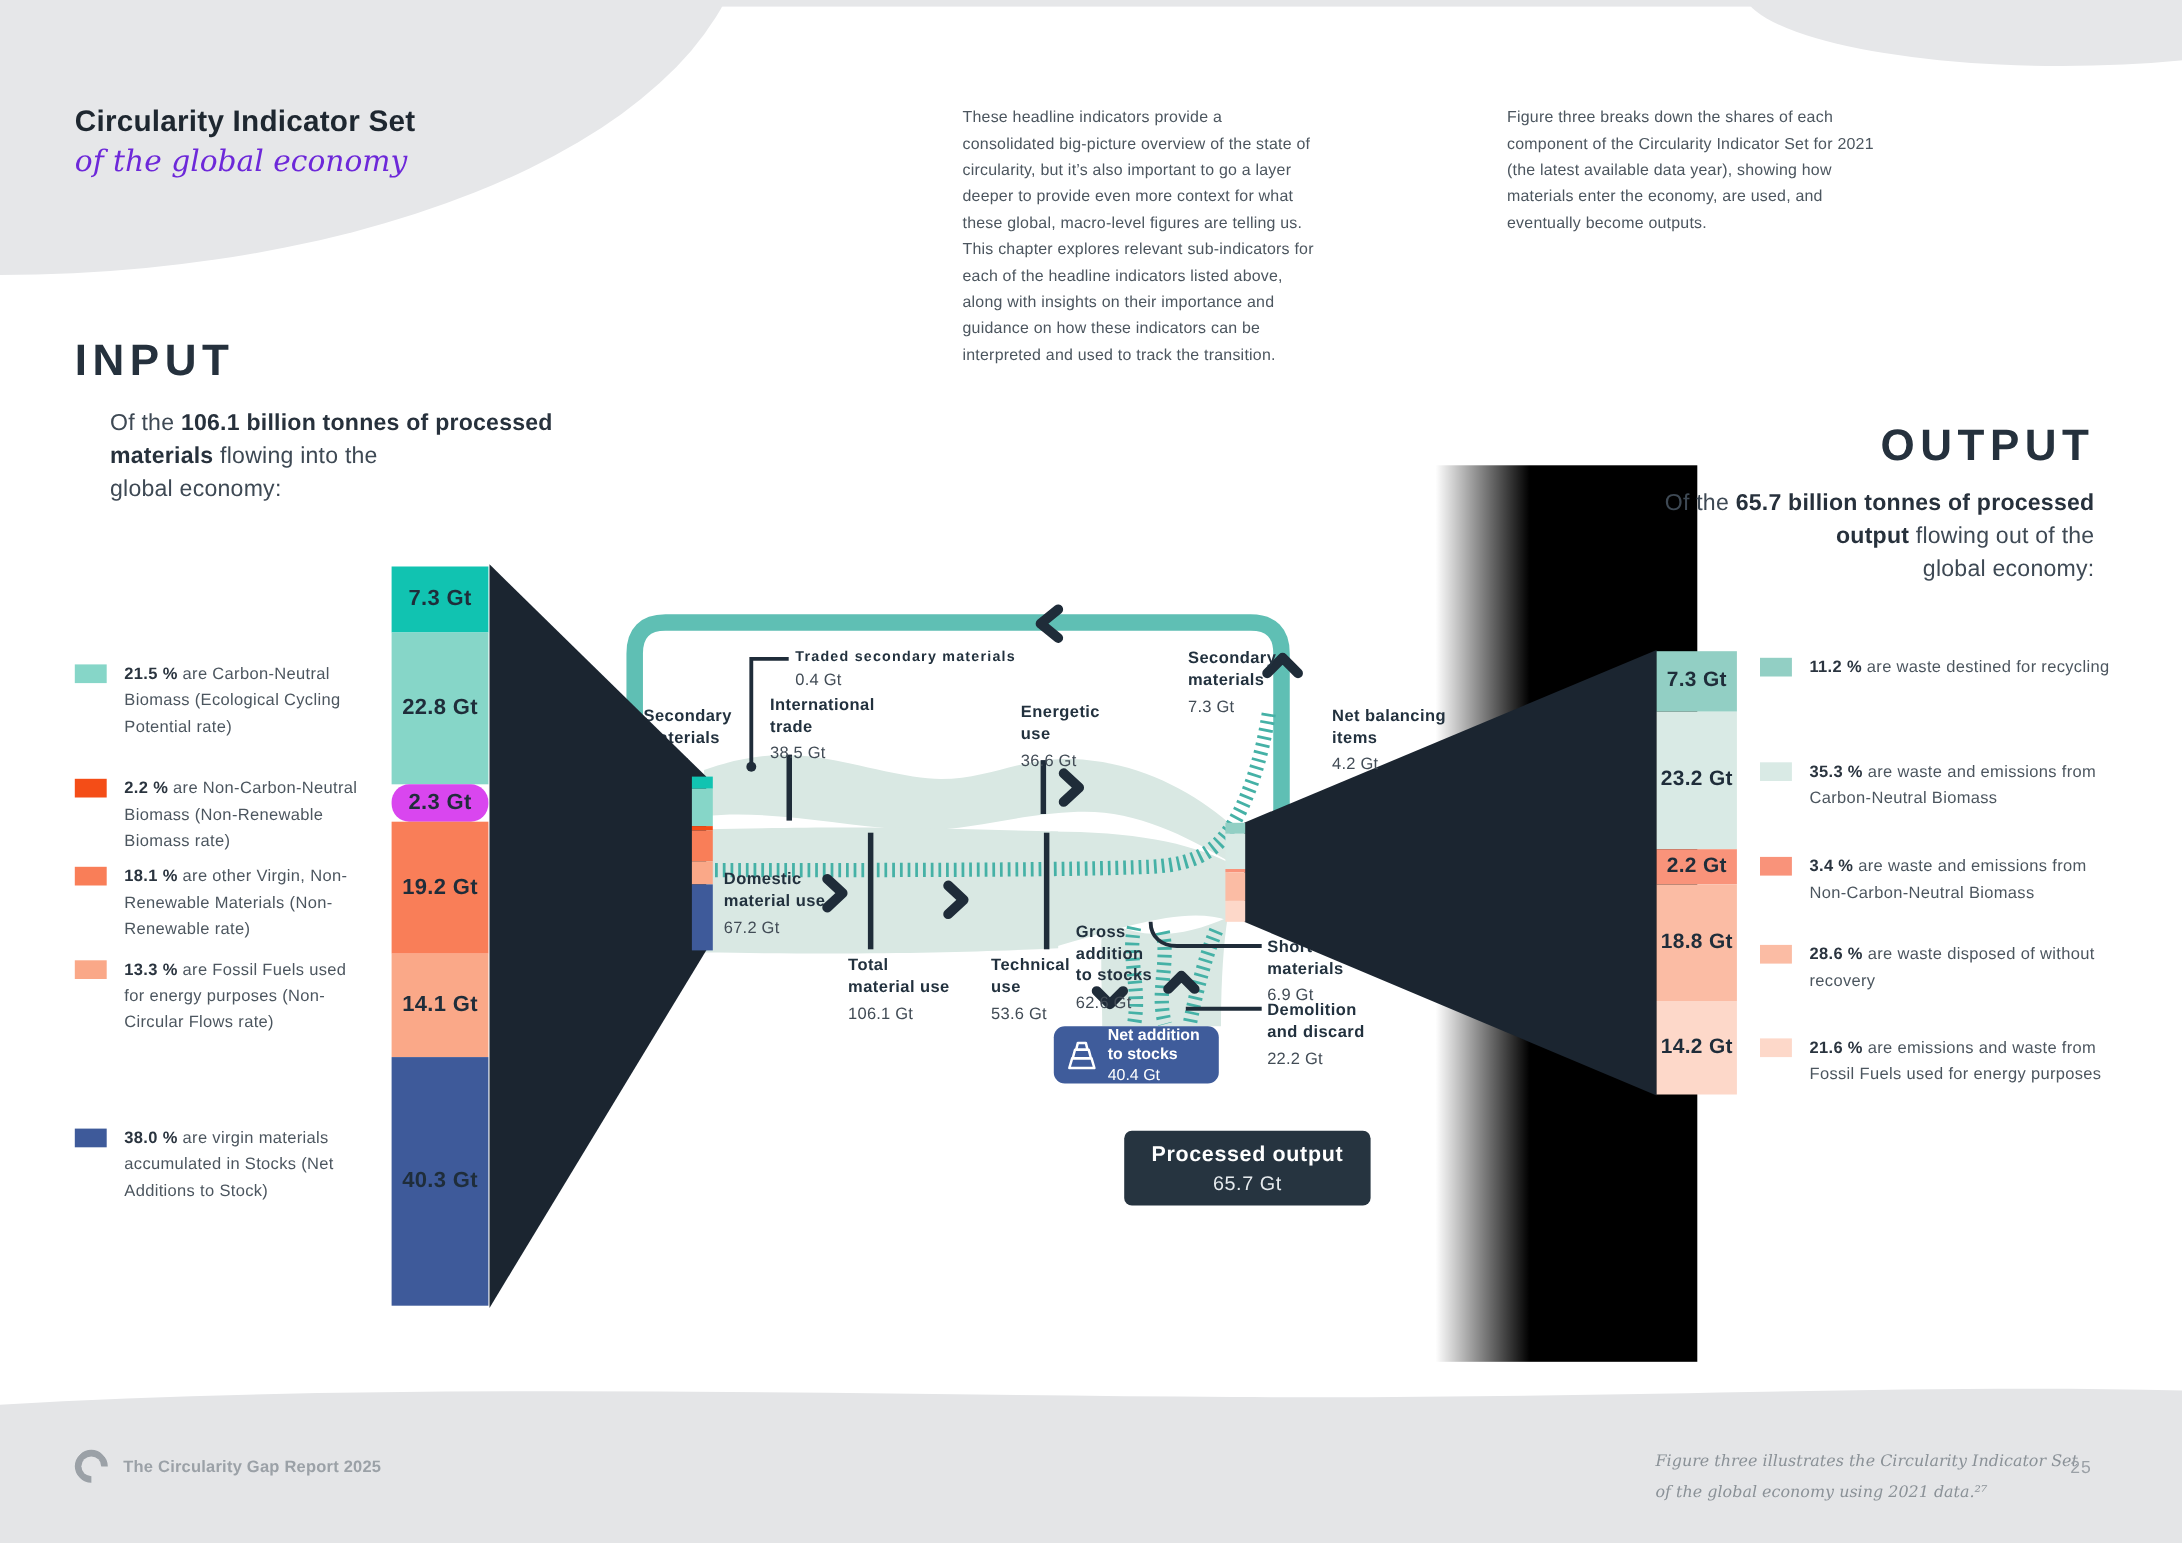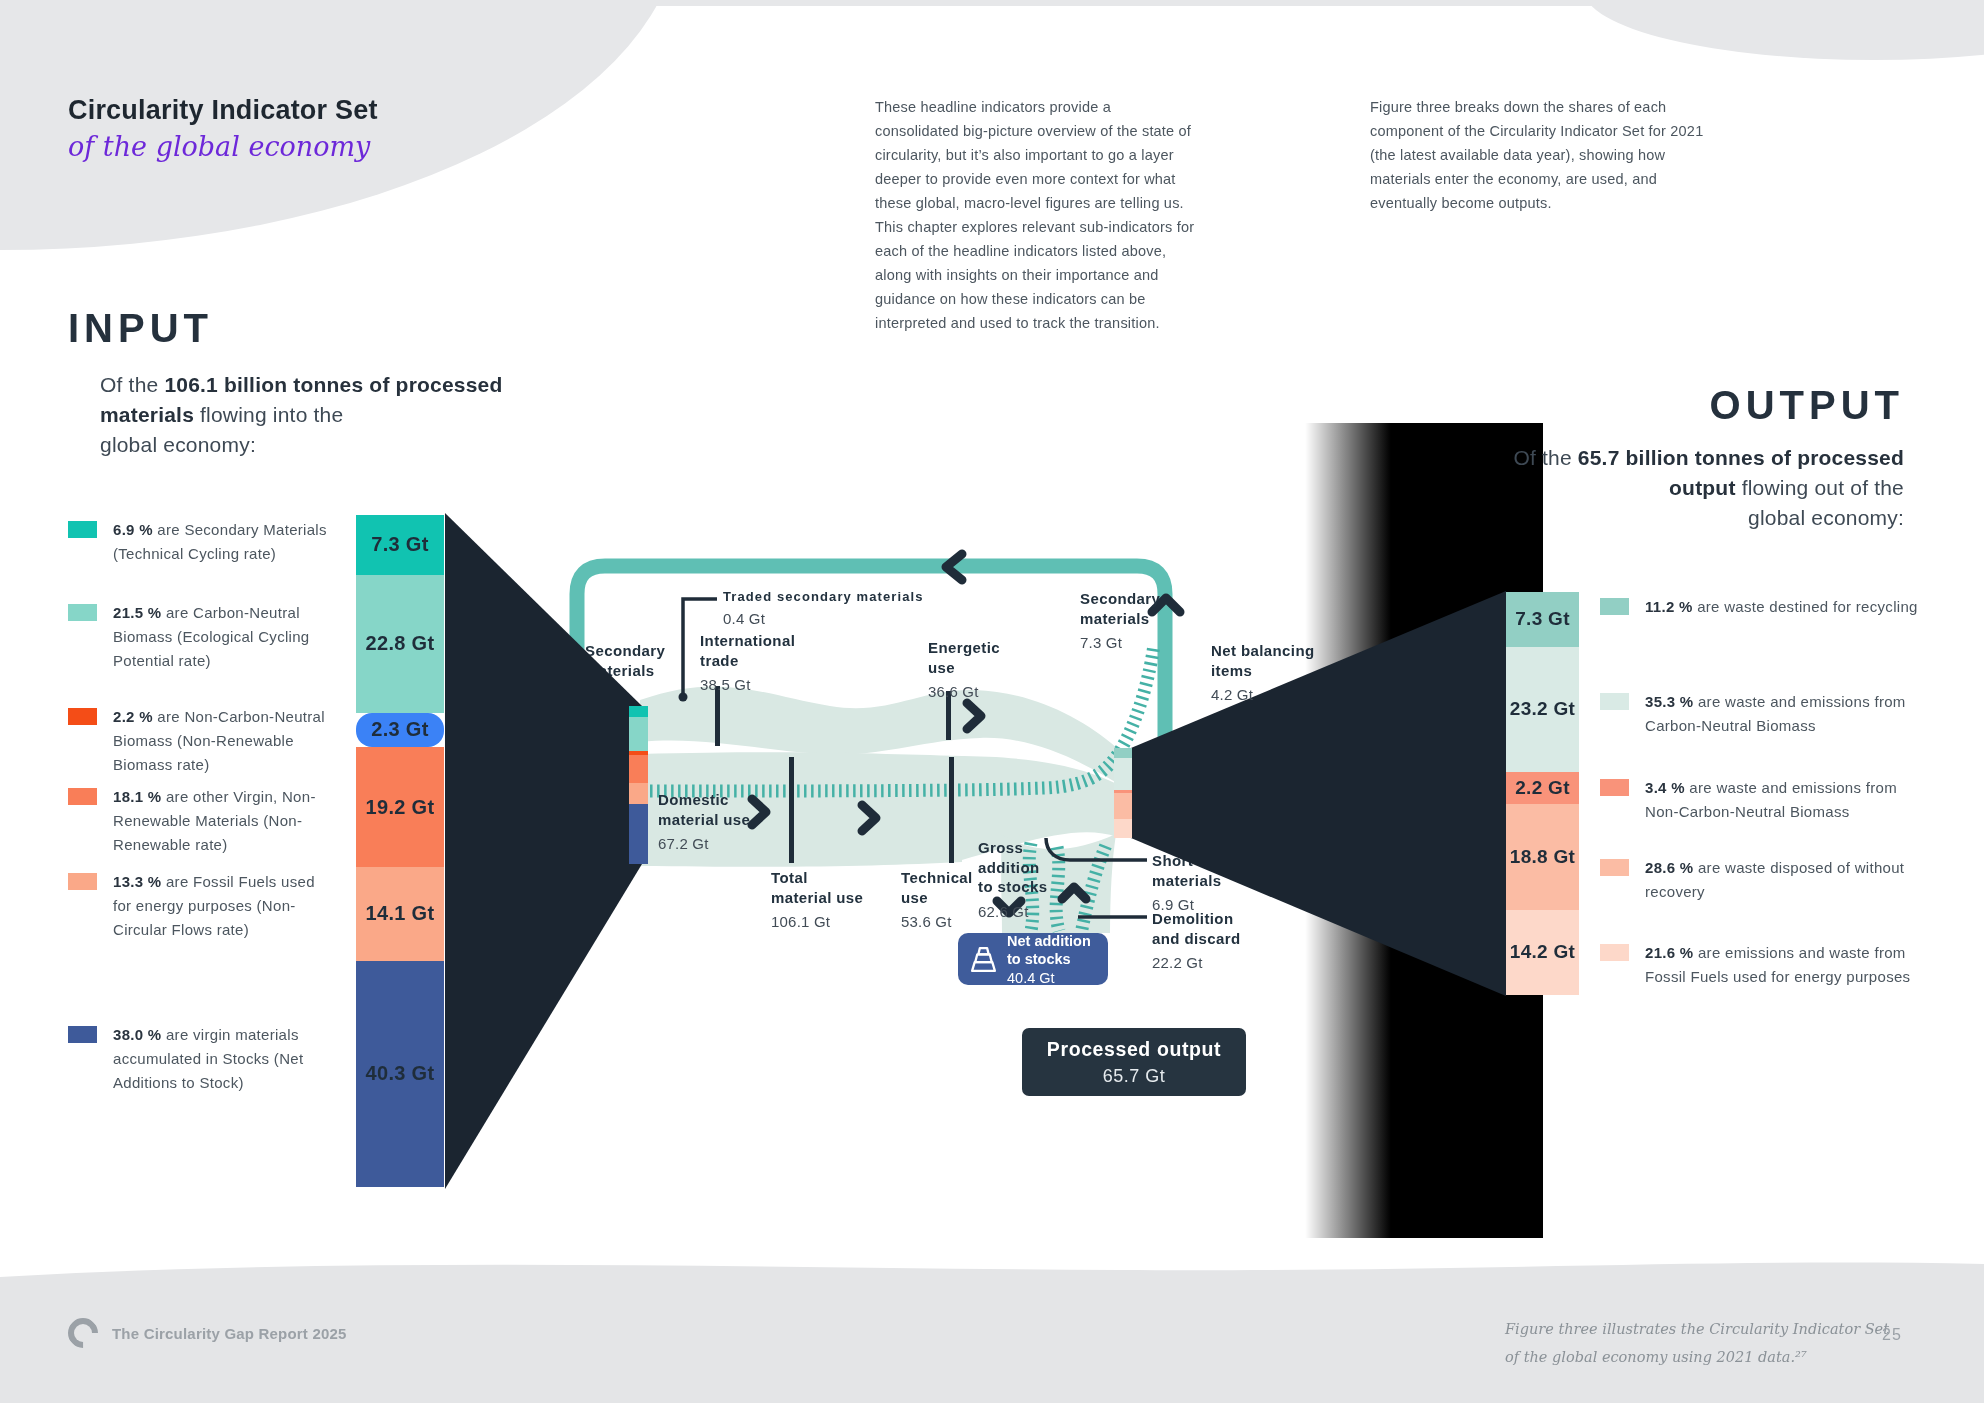--- a/index.html
+++ b/index.html
@@ -78,24 +78,20 @@
     <div class="t1">Circularity Indicator Set</div>
     <div class="t2">of the global economy</div>
   </div>
   <div class="intro" id="intro1">These headline indicators provide a consolidated big-picture overview of the state of circularity, but it’s also important to go a layer deeper to provide even more context for what these global, macro-level figures are telling us. This chapter explores relevant sub-indicators for each of the headline indicators listed above, along with insights on their importance and guidance on how these indicators can be interpreted and used to track the transition.</div>
   <div class="intro" id="intro2">Figure three breaks down the shares of each component of the Circularity Indicator Set for 2021 (the latest available data year), showing how materials enter the economy, are used, and eventually become outputs.</div>
 
   <div class="h-input">INPUT</div>
   <div class="subtitle" id="sub-in"><span>Of the </span><b>106.1 billion tonnes of processed materials</b><span> flowing into the
 global economy:</span></div>
 
-  <div class="leg leg-in" style="left:68px;top:518px">
-    <span class="sw" style="background: rgb(17, 195, 177);"></span>
-    <span class="tx"><b>6.9 %</b> <span>are Secondary Materials (Technical Cycling rate)</span></span>
-  </div>
   <div class="leg leg-in" style="left:68px;top:601px">
     <span class="sw" style="background: rgb(134, 214, 200);"></span>
     <span class="tx"><b>21.5 %</b> <span>are Carbon-Neutral Biomass (Ecological Cycling Potential rate)</span></span>
   </div>
   <div class="leg leg-in" style="left:68px;top:705px">
     <span class="sw" style="background: rgb(244, 77, 23);"></span>
     <span class="tx"><b>2.2 %</b> <span>are Non-Carbon-Neutral Biomass (Non-Renewable Biomass rate)</span></span>
   </div>
   <div class="leg leg-in" style="left:68px;top:785px">
     <span class="sw" style="background: rgb(249, 126, 88);"></span>
@@ -110,21 +106,21 @@
     <span class="tx"><b>38.0 %</b> <span>are virgin materials accumulated in Stocks (Net Additions to Stock)</span></span>
   </div>
 
   <div class="vbar" id="bar-in">
     <div class="seg" style="background: rgb(17, 195, 177); flex-grow: 7.3;">
         <span>7.3 Gt</span>
       </div>
     <div class="seg" style="background: rgb(134, 214, 200); flex-grow: 22.8;">
         <span>22.8 Gt</span>
       </div>
-    <div class="seg min20" style="background: #3b82f6; flex-grow: 2.3; border-radius: 16px;">
+    <div class="seg min20" style="background: #d946ef; flex-grow: 2.3; border-radius: 16px;">
         <span>2.3 Gt</span>
       </div>
     <div class="seg" style="background: rgb(249, 126, 88); flex-grow: 19.2;">
         <span>19.2 Gt</span>
       </div>
     <div class="seg" style="background: rgb(250, 168, 136); flex-grow: 14.1;">
         <span>14.1 Gt</span>
       </div>
     <div class="seg" style="background: rgb(62, 90, 154); flex-grow: 40.3;">
         <span>40.3 Gt</span>

